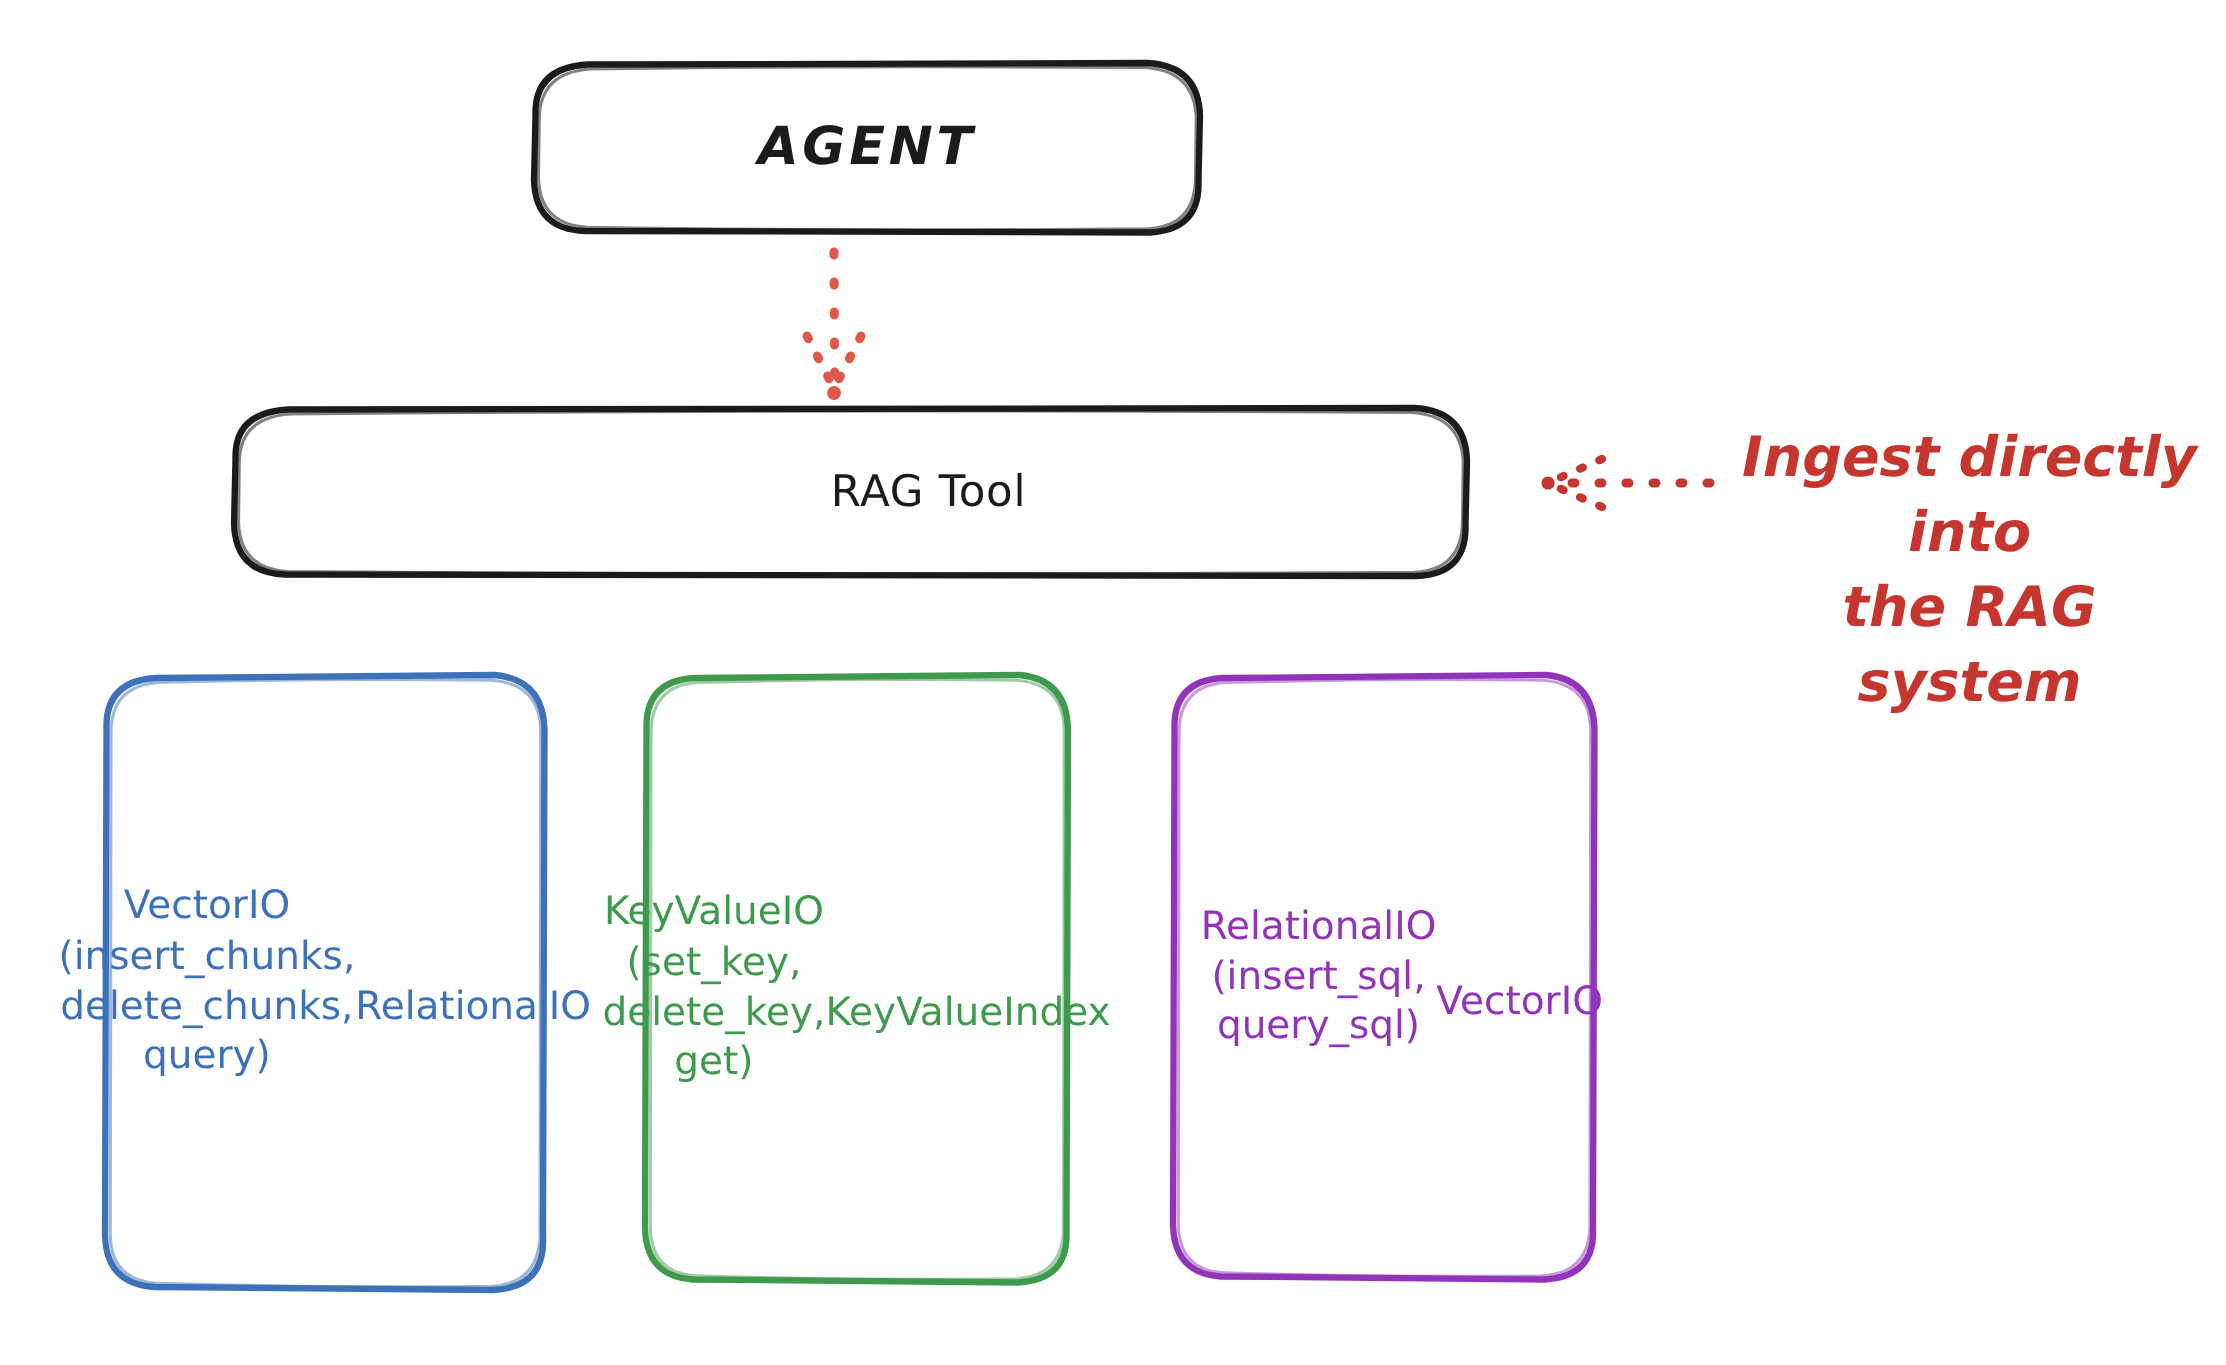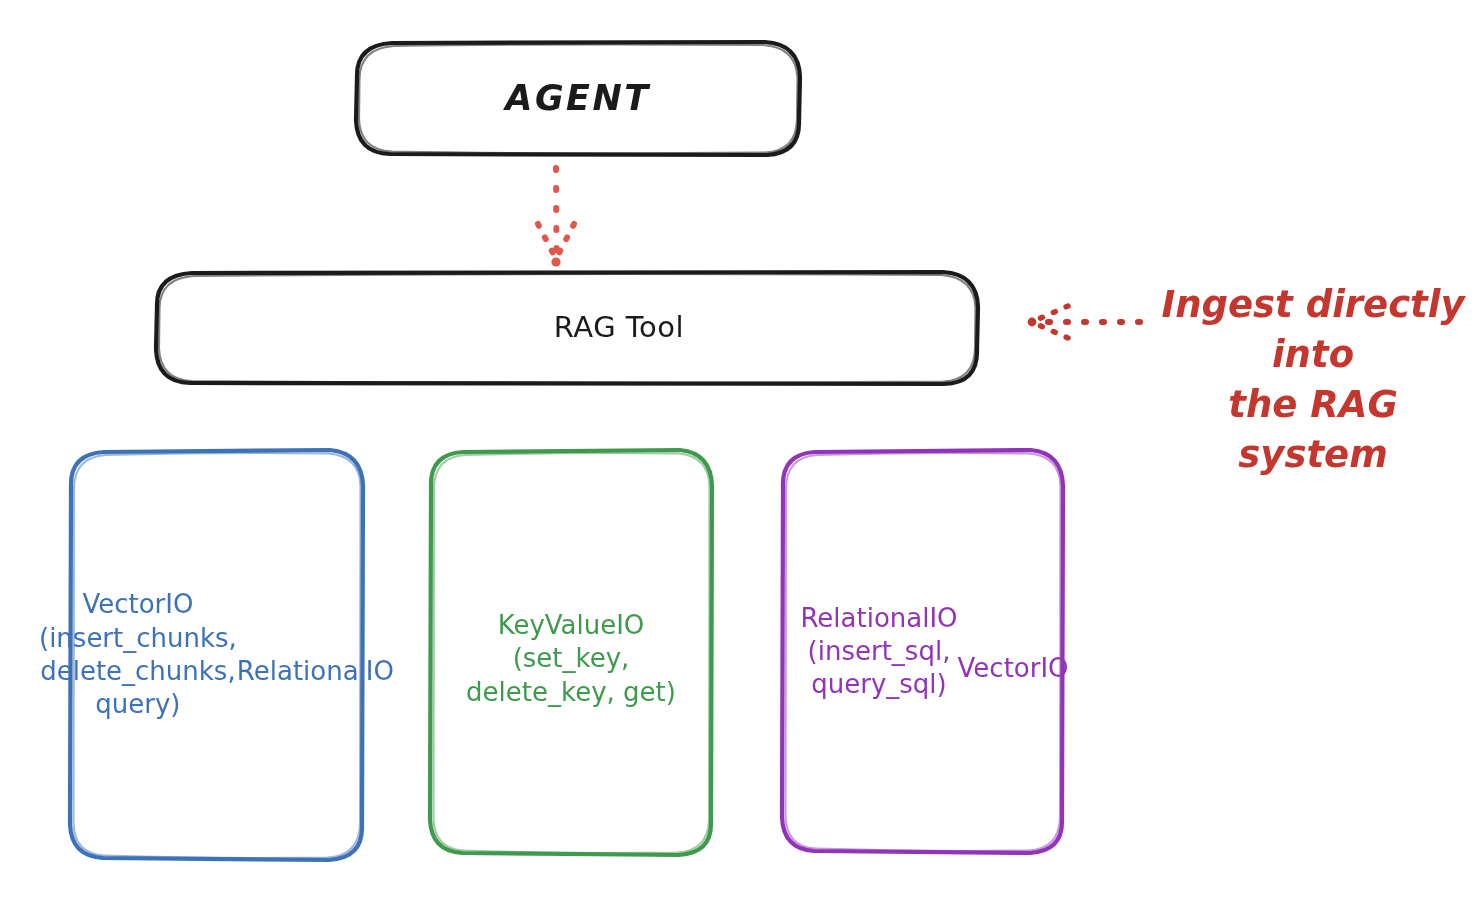--- a/index.html
+++ b/index.html
@@ -158,20 +158,21 @@
 (insert_chunks,
 delete_chunks,
 query)</span>
   <span class="store-index">RelationalIO</span>
 </div>
 
 <div class="node-label store-box-label" id="keyvalue-box-label">
   <span class="store-api">KeyValueIO
 (set_key,
 delete_key, get)</span>
+  <span class="store-index">KeyValueIndex</span>
 </div>
 
 <div class="node-label store-box-label" id="relational-box-label">
   <span class="store-api">RelationalIO
 (insert_sql,
 query_sql)</span>
   <span class="store-index">VectorIO</span>
 </div>
 
 <div id="ingest-annotation">Ingest directly into

